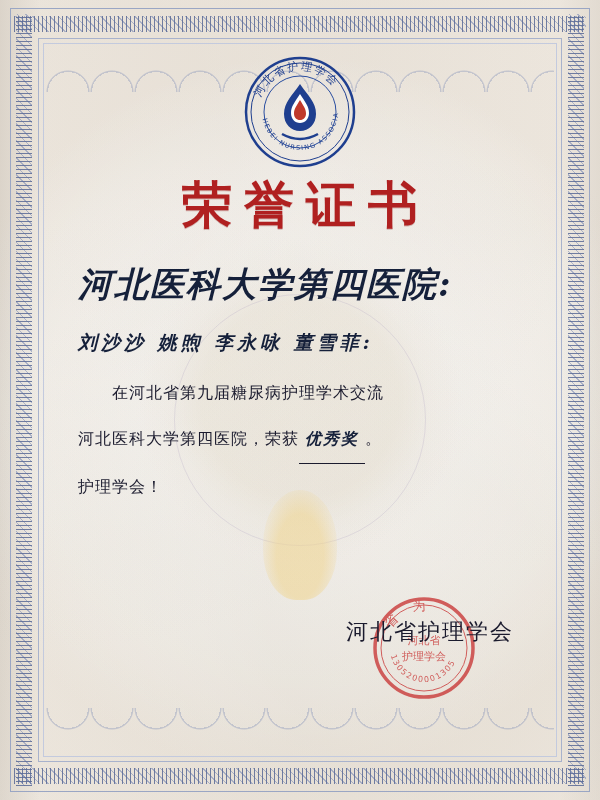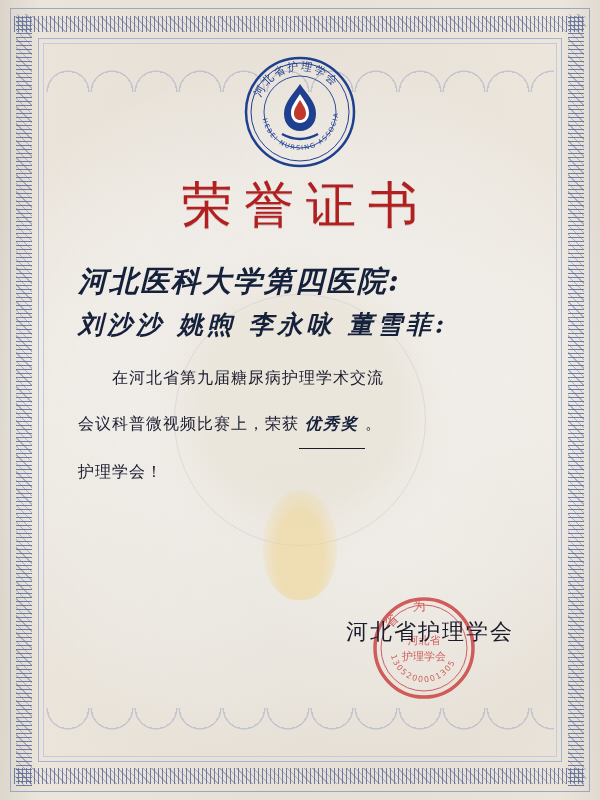--- a/index.html
+++ b/index.html
@@ -138,21 +138,21 @@
   }
 
   
   .title {
     position: absolute;
     left: 0; right: 0;
     top: 172px;
     text-align: center;
     font-family: "DejaVu Serif", serif;
     font-size: 50px;
-    font-weight: 400;
+    font-weight: 700;
     letter-spacing: 12px;
     text-indent: 12px;
     color: #b02020;
     text-shadow: 0 1px 0 rgba(120,10,10,0.25);
   }
 
   
   .body-block {
     position: absolute;
     left: 78px;
@@ -160,33 +160,33 @@
     top: 262px;
     color: #1b1b2e;
     font-family: "DejaVu Serif", serif;
   }
   .line {
     font-size: 16px;
     line-height: 46px;
     white-space: nowrap;
   }
   .recipient-org {
-    font-size: 29px;
+    font-size: 34px;
     letter-spacing: 2px;
     font-style: italic;
     font-weight: 700;
     color: #15203a;
   }
   .recipient-names {
-    font-size: 25px;
+    font-size: 19px;
     letter-spacing: 4px;
     font-style: italic;
     font-weight: 700;
     color: #15203a;
-    margin-top: 6px;
+    margin-top: 22px;
   }
   .para {
     margin-top: 14px;
     font-size: 23px;
     line-height: 46px;
     letter-spacing: 1px;
   }
   .para .indent { display: inline-block; width: 34px; }
   .award {
     display: inline-block;
@@ -289,21 +289,21 @@
 
   <div class="title">荣誉证书</div>
 
   <div class="body-block">
     <div class="recipient-org">河北医科大学第四医院:</div>
     <div class="recipient-names">刘沙沙 姚煦 李永咏 董雪菲:</div>
 
     <div class="para">
       <div class="line"><span class="indent"></span><span>在河北省第九届糖尿病护理学术交流</span></div>
       <div class="line">
-        <span>会议科普微视频比赛上，荣获</span><span class="award">优秀奖</span><span>。</span>
+        <span>河北医科大学第四医院，荣获</span><span class="award">优秀奖</span><span>。</span>
       </div>
       <div class="line">护理学会！</div>
     </div>
   </div>
 
   <div class="seal">
     <svg viewBox="0 0 112 112" width="112" height="112" aria-hidden="true">
       <circle cx="56" cy="56" r="49" fill="none" stroke="#c62828" stroke-width="3.5"></circle>
       <circle cx="56" cy="56" r="43" fill="none" stroke="#c62828" stroke-width="1"></circle>
       <path id="sealTop" d="M 18 56 A 38 38 0 0 1 94 56" fill="none"></path>

